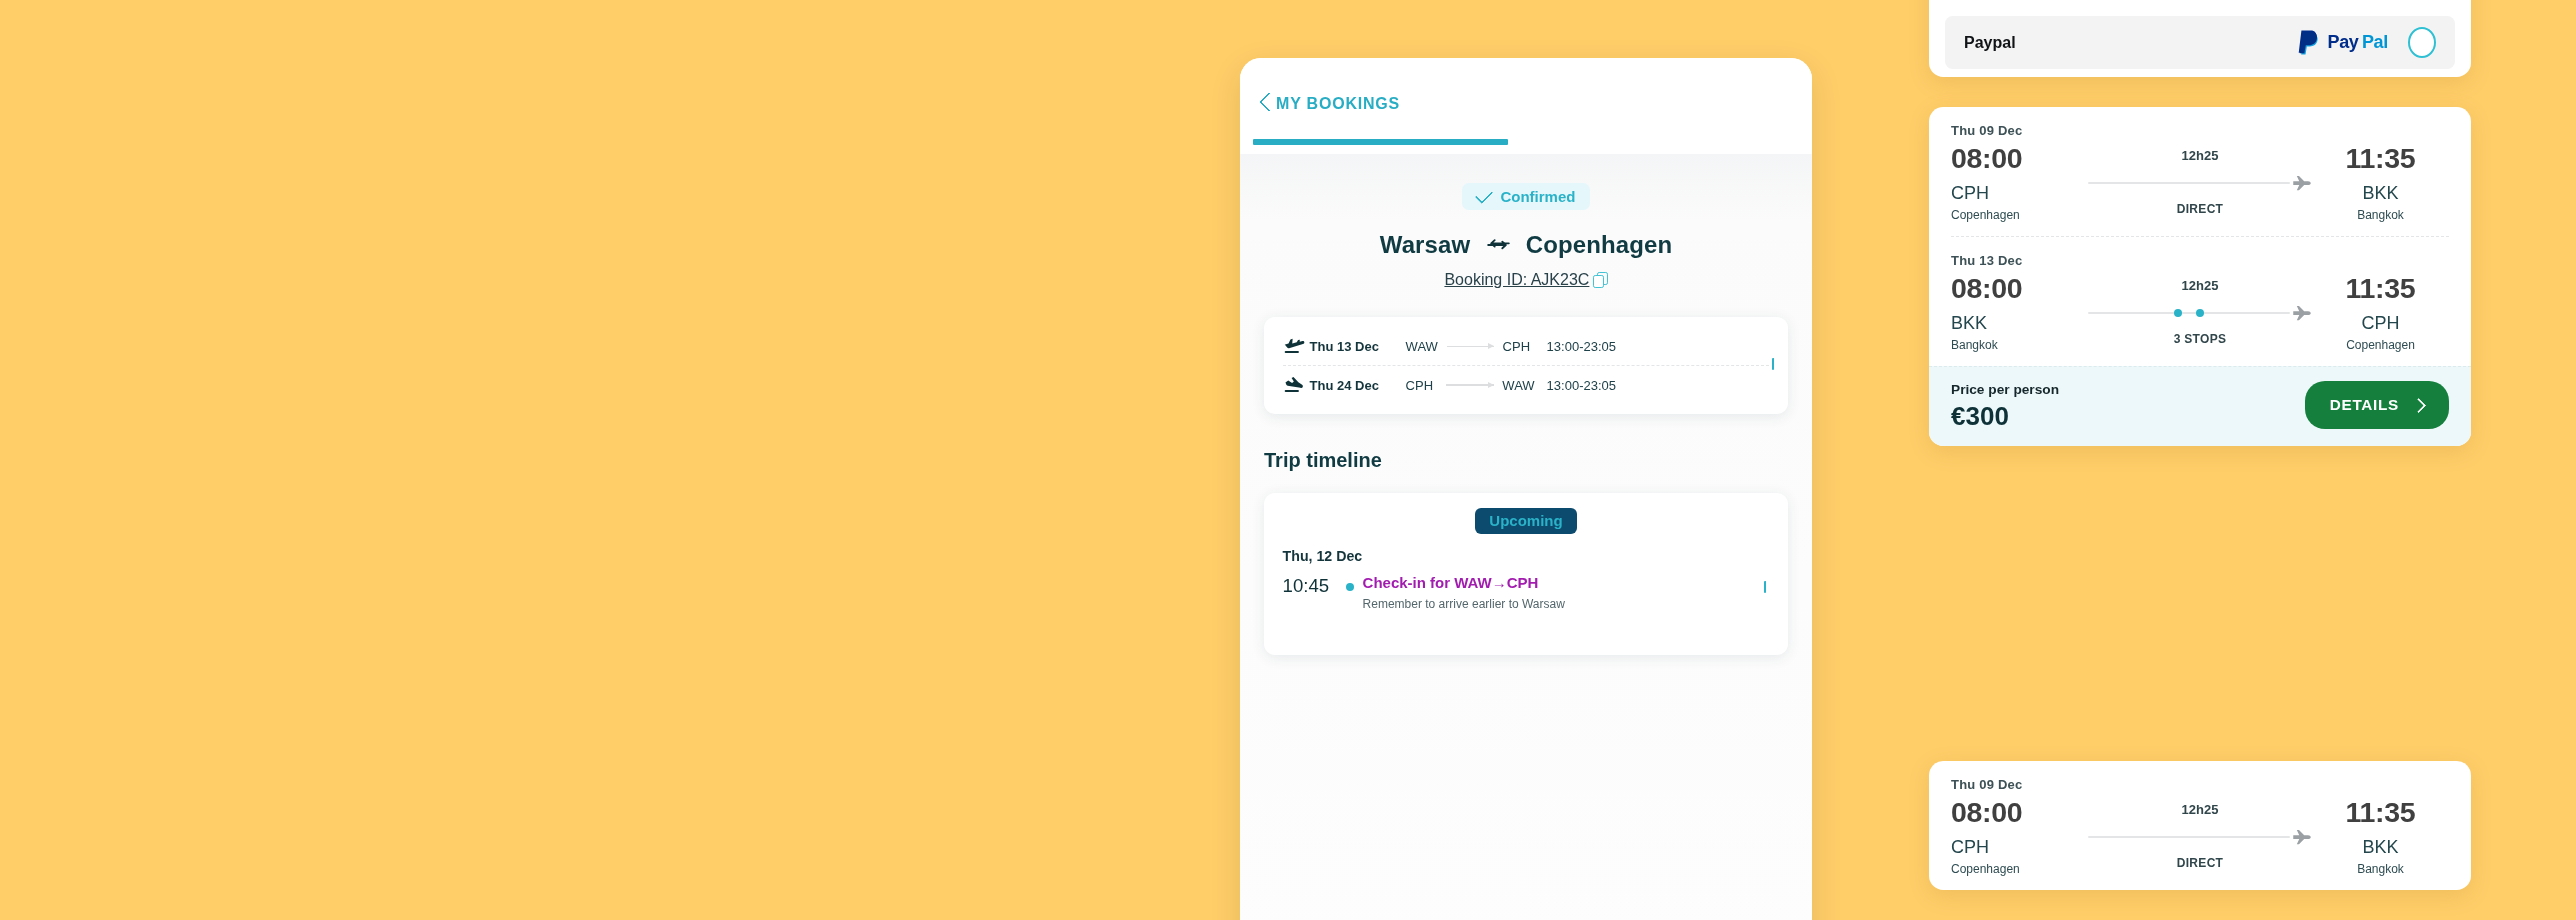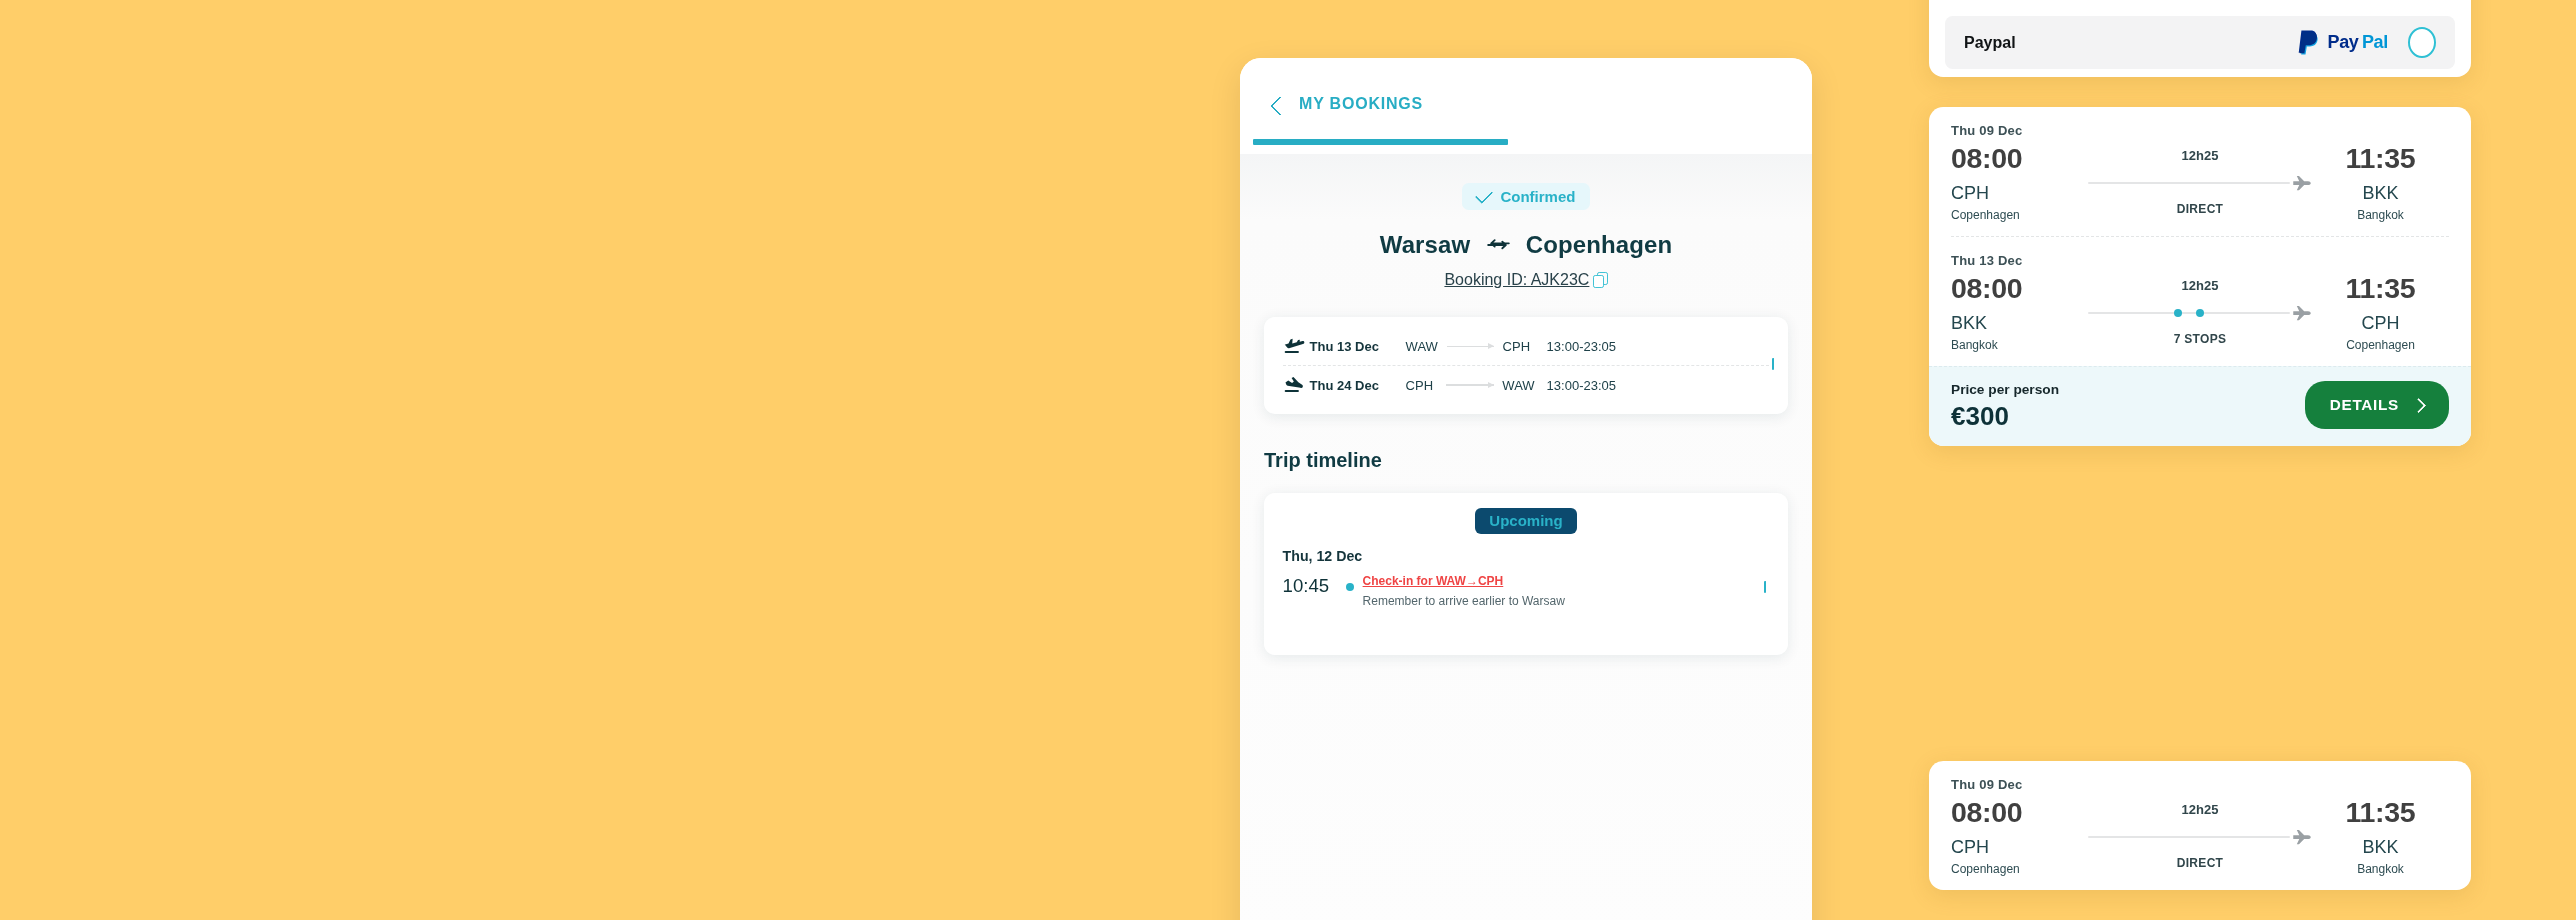--- a/index.html
+++ b/index.html
@@ -16,22 +16,22 @@
     left:1240px;top:58px;width:572px;height:898px;
     background:#ffffff;
     border-radius:21px 21px 0 0;
     box-shadow:0 10px 33px rgba(0,0,0,.10);
     overflow:hidden;
   }
   #phone-header{
     position:relative;height:96px;background:#ffffff;
   }
   #back-row{
-    position:absolute;left:33px;top:37px;
-    display:flex;align-items:flex-end;gap:12px;
+    position:absolute;left:22px;top:37px;
+    display:flex;align-items:flex-start;gap:0;
   }
   .chev-left{
     width:12px;height:12px;border-left:2.2px solid #28ADC4;border-bottom:2.2px solid #28ADC4;
     transform:rotate(45deg);border-radius:1.1px;
   }
   #bookings-title{
     color:#28ADC4;font-size:16px;font-weight:700;letter-spacing:0.8px;
   }
   #tab-underline{
     position:absolute;left:13px;top:81px;width:255px;height:5.5px;
@@ -117,21 +117,21 @@
   .upcoming-pill{
     margin:0 auto;width:fit-content;background:#0c4a6e;border-radius:6px;
     padding:4.4px 14.2px;color:#29B2C8;font-size:15px;font-weight:700;
   }
   .tl-date{margin-top:14.2px;color:#15353C;font-size:14.2px;font-weight:700;}
   .tl-event{display:flex;align-items:flex-start;margin-top:10px;position:relative;}
   .tl-time{width:55px;flex:0 0 55px;color:#0E3238;font-size:18.6px;font-weight:400;padding-top:1.1px;}
   .tl-dot{flex:0 0 25px;display:flex;justify-content:center;padding-top:8.8px;}
   .tl-dot span{width:8.2px;height:8.2px;border-radius:50%;background:#29B2C8;display:block;}
   .tl-text{flex:1;}
-  .tl-head{color:#ef4444;font-size:12px;font-weight:700;text-decoration:underline;}
+  .tl-head{color:#a21caf;font-size:15px;font-weight:700;}
   .tl-sub{color:#53666C;font-size:12px;margin-top:5.5px;}
   .tl-chev{position:absolute;right:3.3px;top:8.8px;}
 
   
   .rcard{
     position:absolute;left:1929px;width:542px;
     background:#ffffff;border-radius:14.2px;
     box-shadow:0 5.5px 22px rgba(140,100,20,.14);
     overflow:hidden;
   }
@@ -360,21 +360,21 @@
           <span class="seg-line">
             <span class="stop-dot"></span>
             <span class="stop-dot"></span>
           </span>
           <span class="plane-ico">
             <svg width="20" height="16.4" viewBox="0 0 36 30" fill="none">
               <path d="M2 11.5 H13 L8.5 2 H12.5 L22 11.5 H29 C32 11.5 34 13 34 15 C34 17 32 18.5 29 18.5 H22 L12.5 28 H8.5 L13 18.5 H2 Z" fill="#9AA0A4"></path>
             </svg>
           </span>
         </div>
-        <div class="seg-stops">7 STOPS</div>
+        <div class="seg-stops">3 STOPS</div>
       </div>
       <div class="seg-side right">
         <div class="seg-time">11:35</div>
         <div class="seg-code">CPH</div>
         <div class="seg-city">Copenhagen</div>
       </div>
     </div>
   </div>
 
   <div class="price-bar">

